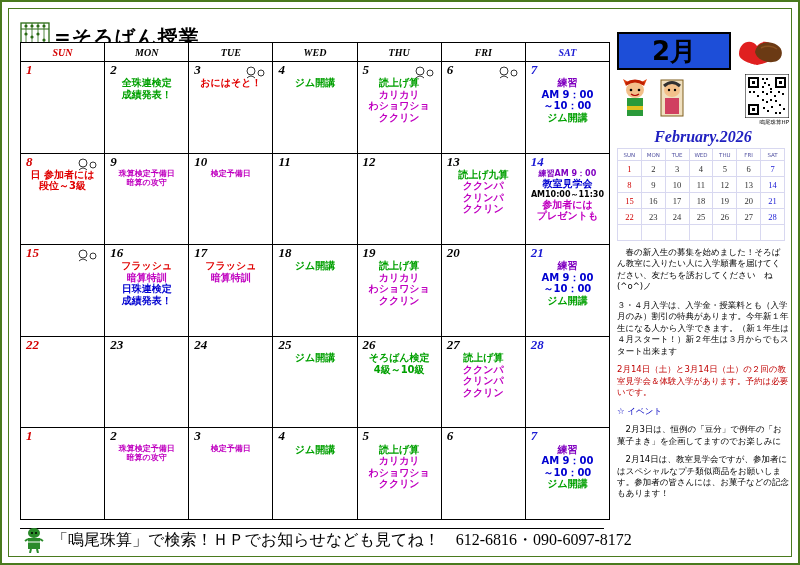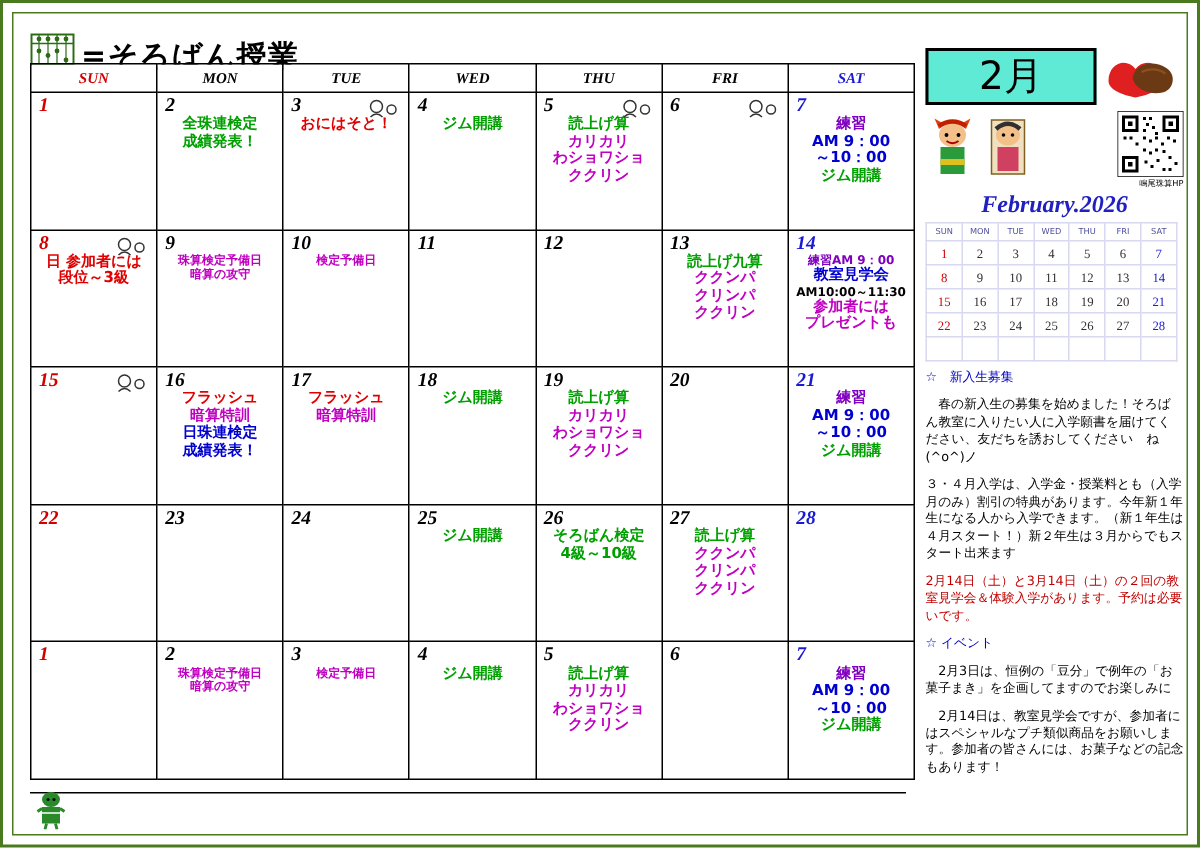--- a/index.html
+++ b/index.html
@@ -86,24 +86,24 @@
   
   .right{
     position:absolute;left:615px;top:30px;width:172px;
   }
   .feb-box{
     width:110px;height:34px;
     border:2px solid #000;
     display:inline-block;
     text-align:center;
     font-family:"DejaVu Sans", sans-serif;
-    font-size:26px;font-weight:normal;
+    font-size:26px;font-weight:bold;
     line-height:34px;
     vertical-align:top;
-    background:#5eead4;
+    background:#1d4ed8;
   }
   .choco{
     display:inline-block;width:52px;height:34px;position:relative;vertical-align:top;
   }
   .mascots{
     margin-top:4px;height:50px;position:relative;
   }
   .qr{
     position:absolute;right:0;top:0;width:44px;height:44px;
   }
@@ -580,21 +580,20 @@
             <td></td>
             <td></td>
             <td></td>
             <td></td>
             <td class="a"></td>
           </tr>
         </tbody>
     </table>
 
     <div class="notes" id="notes">
-        <p class="blue">☆　新入生募集</p>
         <p>　春の新入生の募集を始めました！そろばん教室に入りたい人に入学願書を届けてください、友だちを誘おしてください　ね(^o^)ノ</p>
         <p>３・４月入学は、入学金・授業料とも（入学月のみ）割引の特典があります。今年新１年生になる人から入学できます。（新１年生は４月スタート！）新２年生は３月からでもスタート出来ます</p>
         <p class="red">2月14日（土）と3月14日（土）の２回の教室見学会＆体験入学があります。予約は必要いです。</p>
         <p class="blue">☆ イベント</p>
         <p>　2月3日は、恒例の「豆分」で例年の「お菓子まき」を企画してますのでお楽しみに</p>
         <p>　2月14日は、教室見学会ですが、参加者にはスペシャルなプチ類似商品をお願いします。参加者の皆さんには、お菓子などの記念もあります！</p>
       </div>
   </div>
 
   <div class="footer-line"></div>
@@ -602,13 +601,14 @@
     <ellipse cx="12" cy="6" rx="6" ry="5" fill="#2a8a2a"></ellipse>
     <circle cx="10" cy="6" r="1" fill="#000"></circle>
       <circle cx="14" cy="6" r="1" fill="#000"></circle>
     <rect x="6" y="11" width="12" height="11" fill="#2a8a2a"></rect>
     <line x1="6" y1="15" x2="18" y2="15" stroke="#fff" stroke-width="1"></line>
     <line x1="3" y1="14" x2="6" y2="12" stroke="#2a8a2a" stroke-width="2"></line>
     <line x1="21" y1="14" x2="18" y2="12" stroke="#2a8a2a" stroke-width="2"></line>
     <line x1="9" y1="22" x2="8" y2="26" stroke="#2a8a2a" stroke-width="2"></line>
     <line x1="15" y1="22" x2="16" y2="26" stroke="#2a8a2a" stroke-width="2"></line>
   </svg>
+  <div class="foot-text">「鳴尾珠算」で検索！ＨＰでお知らせなども見てね！　612-6816・090-6097-8172</div>
 </div>
 
 </body></html>

